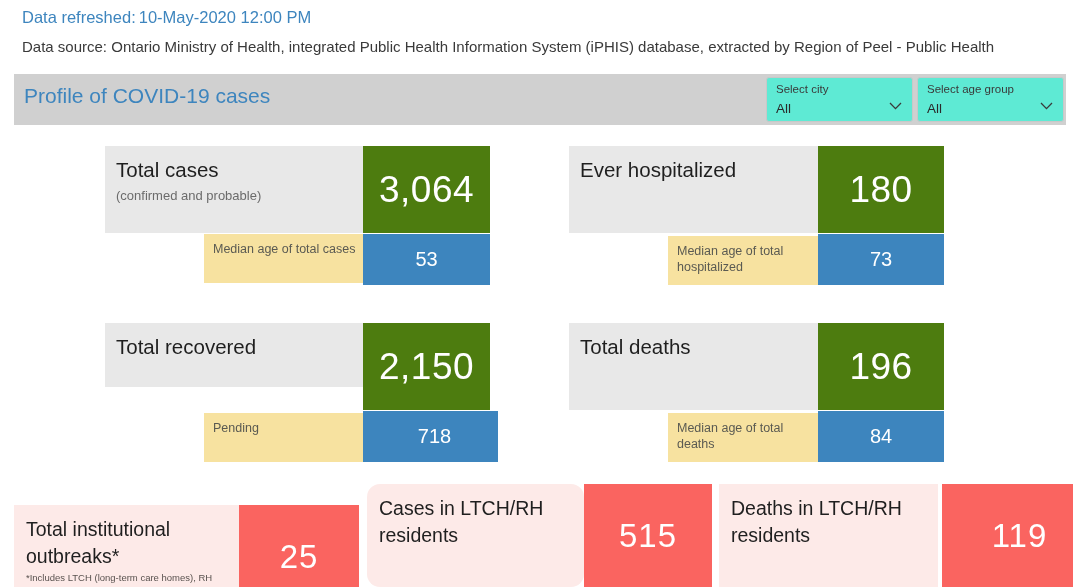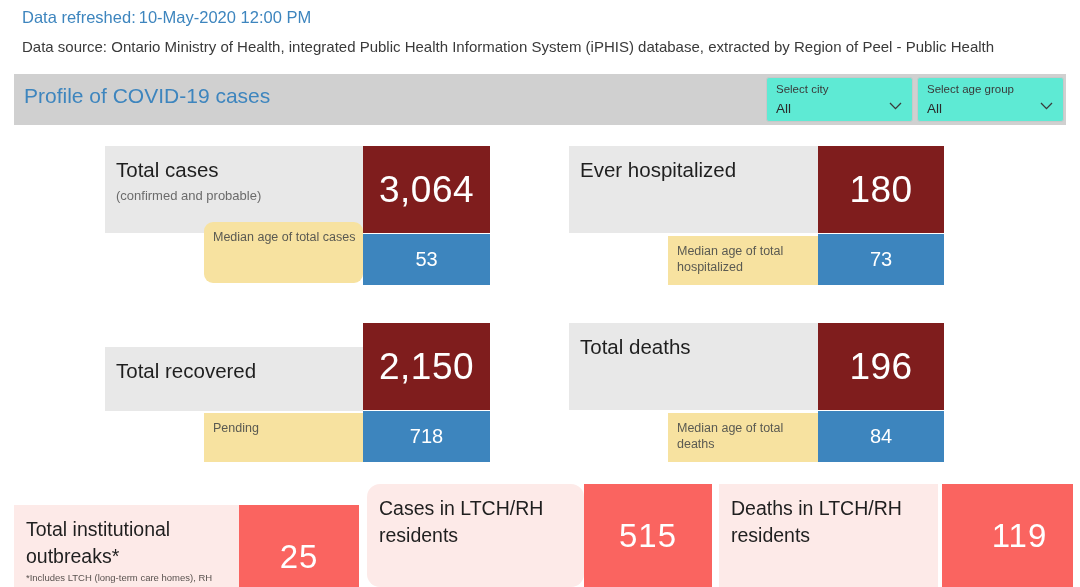--- a/index.html
+++ b/index.html
@@ -102,21 +102,21 @@
     white-space: nowrap;
   }
   .kpi-main-label .l2 {
     font-size: 13px;
     color: #6b6b6b;
     line-height: 26px;
     white-space: nowrap;
   }
   .kpi-main-value {
     position: absolute;
-    background: #7f1d1d;
+    background: #4d7c0f;
     color: #ffffff;
     display: flex;
     align-items: center;
     justify-content: center;
     font-size: 37px;
     letter-spacing: 0.5px;
   }
   .kpi-sub-label {
     position: absolute;
     background: #F7E2A0;
@@ -203,42 +203,42 @@
     </div>
   </div>
 </div>
 
 <div class="kpi-group" style="left:105px; top:146px; width:385px; height:139px;">
   <div class="kpi-main-label" style="width:258px; height:87px;">
     <div class="l1">Total cases</div>
     <div class="l2">(confirmed and probable)</div>
   </div>
   <div class="kpi-main-value" style="left:258px; top:0; width:127px; height:87px;">3,064</div>
-  <div class="kpi-sub-label" style="left:99px; top:76px; width:159px; height:61px;border-radius:9px;">Median age of total cases</div>
+  <div class="kpi-sub-label" style="left:99px; top:88px; width:159px; height:49px;">Median age of total cases</div>
   <div class="kpi-sub-value" style="left:258px; top:88px; width:127px; height:51px;">53</div>
 </div>
 
 <div class="kpi-group" style="left:569px; top:146px; width:375px; height:139px;">
   <div class="kpi-main-label" style="width:249px; height:87px;">
     <div class="l1">Ever hospitalized</div>
     <div class="l2"></div>
   </div>
   <div class="kpi-main-value" style="left:249px; top:0; width:126px; height:87px;">180</div>
   <div class="kpi-sub-label" style="left:99px; top:90px; width:150px; height:49px;">Median age of total hospitalized</div>
   <div class="kpi-sub-value" style="left:249px; top:88px; width:126px; height:51px;">73</div>
 </div>
 
 <div class="kpi-group" style="left:105px; top:323px; width:385px; height:139px;">
-  <div class="kpi-main-label" style="width:258px; height:64px;margin-top:24px;">
+  <div class="kpi-main-label" style="width:258px; height:64px;">
     <div class="l1">Total recovered</div>
     <div class="l2"></div>
   </div>
   <div class="kpi-main-value" style="left:258px; top:0; width:127px; height:87px;">2,150</div>
   <div class="kpi-sub-label" style="left:99px; top:90px; width:159px; height:49px;">Pending</div>
-  <div class="kpi-sub-value" style="left:258px; top:88px; width:127px; height:51px;">718</div>
+  <div class="kpi-sub-value" style="left:258px; top:88px; width:127px; height:51px;padding-left:8px;">718</div>
 </div>
 
 <div class="kpi-group" style="left:569px; top:323px; width:375px; height:139px;">
   <div class="kpi-main-label" style="width:249px; height:87px;">
     <div class="l1">Total deaths</div>
     <div class="l2"></div>
   </div>
   <div class="kpi-main-value" style="left:249px; top:0; width:126px; height:87px;">196</div>
   <div class="kpi-sub-label" style="left:99px; top:90px; width:150px; height:49px;">Median age of total deaths</div>
   <div class="kpi-sub-value" style="left:249px; top:88px; width:126px; height:51px;">84</div>

